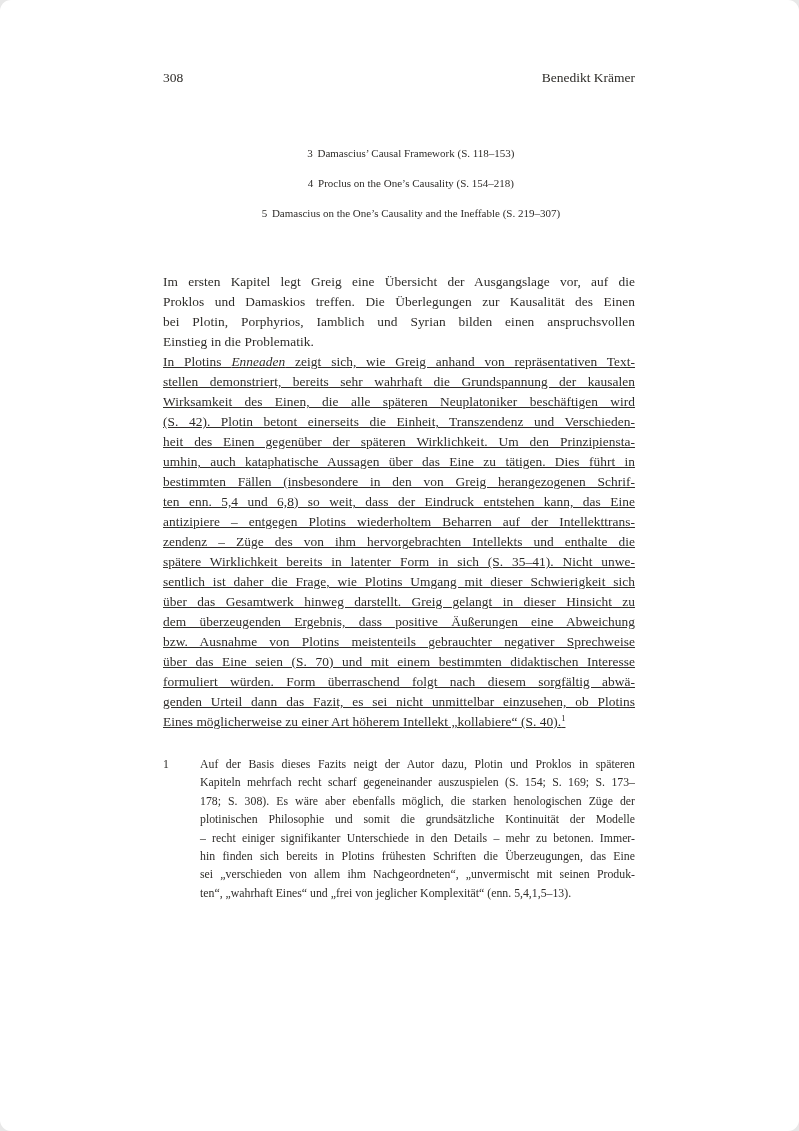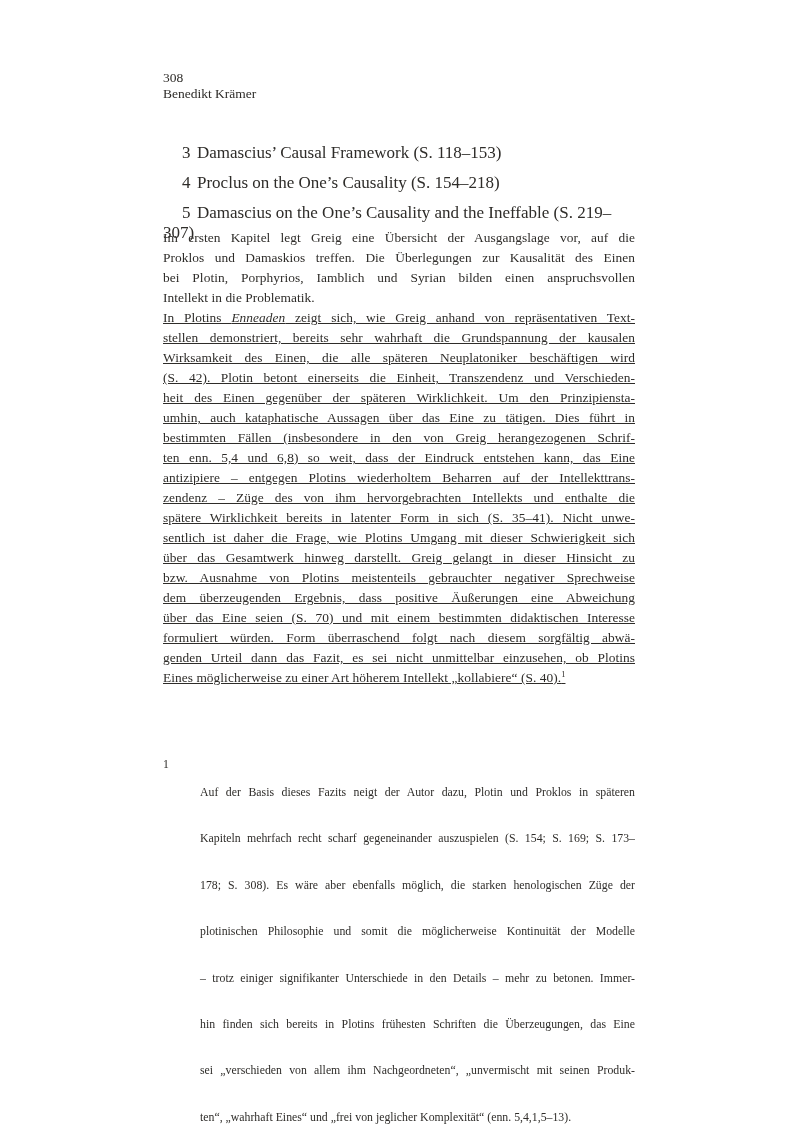--- a/index.html
+++ b/index.html
@@ -5,46 +5,48 @@
   html, body { margin: 0; padding: 0; background: #e8e8e8; }
   .page {
     position: relative;
     width: 799px;
     height: 1131px;
     margin: 0 auto;
     background: #ffffff;
     font-family: "Liberation Serif", "DejaVu Serif", serif;
     color: #2e2c29;
     overflow: hidden;
+    border-radius: 11px;
   }
   
   .running-head-wrap {
     position: absolute;
     left: 163px;
     top: 68px;
     width: 472px;
     height: 20px;
     font-size: 13.5px;
     line-height: 20px;
   }
   .page-number { position: absolute; left: 0; top: 0; }
-  .running-head { position: absolute; left: 0; top: 16px; width: 100%; text-align: left; }
+  .running-head { position: absolute; left: 0; top: 0; width: 100%; text-align: right; }
 
   
-  .toc { position: absolute; left: 163px; top: 143px; width: 472px; font-size: 17px; }
+  .toc { position: absolute; left: 163px; top: 143px; width: 472px; font-size: 11px; text-align: center; }
   .toc-item { height: 30px; line-height: 20px; }
   .toc-num { display: inline-block; margin-left: 19px; width: 15px; }
 
   
   .para {
     position: absolute;
     left: 163px;
     width: 472px;
     font-size: 13.4px;
     letter-spacing: 0.05px;
+    margin-top: 44px;
   }
   .para-1 { top: 228px; }
   .para-2 { top: 308px; text-decoration: underline; }
   .tline {
     line-height: 20px;
     text-align: justify;
     text-align-last: justify;
     -moz-text-align-last: justify;
   }
   .tline-last {
@@ -61,21 +63,21 @@
   
   .footnote {
     position: absolute;
     left: 163px;
     top: 755px;
     width: 472px;
     font-size: 11.8px;
   }
   .fn-num { position: absolute; left: 0; top: 0; line-height: 18.4px; }
   .fn-text { margin-left: 37px; }
-  .fn-text .tline { line-height: 18.4px; margin-top: 28px; }
+  .fn-text .tline { line-height: 18.4px; }
 </style>
 </head>
 <body>
 
 <div class="page" style="background: rgb(255, 255, 255); color: rgb(46, 44, 41);">
 
   <div class="running-head-wrap">
     <span class="page-number">308</span>
     <span class="running-head">Benedikt Krämer</span>
   </div>
@@ -89,52 +91,52 @@
     </div>
     <div class="toc-item">
       <span class="toc-num">5</span><span>Damascius on the One’s Causality and the Ineffable (S. 219–307)</span>
     </div>
   </div>
 
   <div class="para para-1">
       <div class="tline">Im ersten Kapitel legt Greig eine Übersicht der Ausgangslage vor, auf die</div>
       <div class="tline">Proklos und Damaskios treffen. Die Überlegungen zur Kausalität des Einen</div>
       <div class="tline">bei Plotin, Porphyrios, Iamblich und Syrian bilden einen anspruchsvollen</div>
-      <div class="tline tline-last">Intellekt in die Problematik.</div>
+      <div class="tline tline-last">Einstieg in die Problematik.</div>
     </div>
 
   <div class="para para-2">
       <div class="tline">In Plotins <i>Enneaden</i> zeigt sich, wie Greig anhand von repräsentativen Text-</div>
       <div class="tline">stellen demonstriert, bereits sehr wahrhaft die Grundspannung der kausalen</div>
       <div class="tline">Wirksamkeit des Einen, die alle späteren Neuplatoniker beschäftigen wird</div>
       <div class="tline">(S. 42). Plotin betont einerseits die Einheit, Transzendenz und Verschieden-</div>
       <div class="tline">heit des Einen gegenüber der späteren Wirklichkeit. Um den Prinzipiensta-</div>
       <div class="tline">umhin, auch kataphatische Aussagen über das Eine zu tätigen. Dies führt in</div>
       <div class="tline">bestimmten Fällen (insbesondere in den von Greig herangezogenen Schrif-</div>
       <div class="tline">ten enn. 5,4 und 6,8) so weit, dass der Eindruck entstehen kann, das Eine</div>
       <div class="tline">antizipiere – entgegen Plotins wiederholtem Beharren auf der Intellekttrans-</div>
       <div class="tline">zendenz – Züge des von ihm hervorgebrachten Intellekts und enthalte die</div>
       <div class="tline">spätere Wirklichkeit bereits in latenter Form in sich (S. 35–41). Nicht unwe-</div>
       <div class="tline">sentlich ist daher die Frage, wie Plotins Umgang mit dieser Schwierigkeit sich</div>
       <div class="tline">über das Gesamtwerk hinweg darstellt. Greig gelangt in dieser Hinsicht zu</div>
+      <div class="tline">dem überzeugenden Ergebnis, dass positive Äußerungen eine Abweichung</div>
       <div class="tline">bzw. Ausnahme von Plotins meistenteils gebrauchter negativer Sprechweise</div>
-      <div class="tline">dem überzeugenden Ergebnis, dass positive Äußerungen eine Abweichung</div>
       <div class="tline">über das Eine seien (S. 70) und mit einem bestimmten didaktischen Interesse</div>
       <div class="tline">formuliert würden. Form überraschend folgt nach diesem sorgfältig abwä-</div>
       <div class="tline">genden Urteil dann das Fazit, es sei nicht unmittelbar einzusehen, ob Plotins</div>
       <div class="tline tline-last">Eines möglicherweise zu einer Art höherem Intellekt „kollabiere“ (S. 40).<sup>1</sup></div>
     </div>
 
   <div class="footnote">
     <span class="fn-num">1</span>
     <div class="fn-text">
         <div class="tline">Auf der Basis dieses Fazits neigt der Autor dazu, Plotin und Proklos in späteren</div>
         <div class="tline">Kapiteln mehrfach recht scharf gegeneinander auszuspielen (S. 154; S. 169; S. 173–</div>
         <div class="tline">178; S. 308). Es wäre aber ebenfalls möglich, die starken henologischen Züge der</div>
-        <div class="tline">plotinischen Philosophie und somit die möglicherweise Kontinuität der Modelle</div>
-        <div class="tline">– trotz einiger signifikanter Unterschiede in den Details – mehr zu betonen. Immer-</div>
+        <div class="tline">plotinischen Philosophie und somit die grundsätzliche Kontinuität der Modelle</div>
+        <div class="tline">– recht einiger signifikanter Unterschiede in den Details – mehr zu betonen. Immer-</div>
         <div class="tline">hin finden sich bereits in Plotins frühesten Schriften die Überzeugungen, das Eine</div>
         <div class="tline">sei „verschieden von allem ihm Nachgeordneten“, „unvermischt mit seinen Produk-</div>
         <div class="tline tline-last">ten“, „wahrhaft Eines“ und „frei von jeglicher Komplexität“ (enn. 5,4,1,5–13).</div>
       </div>
   </div>
 
 </div>
 
 </body></html>

